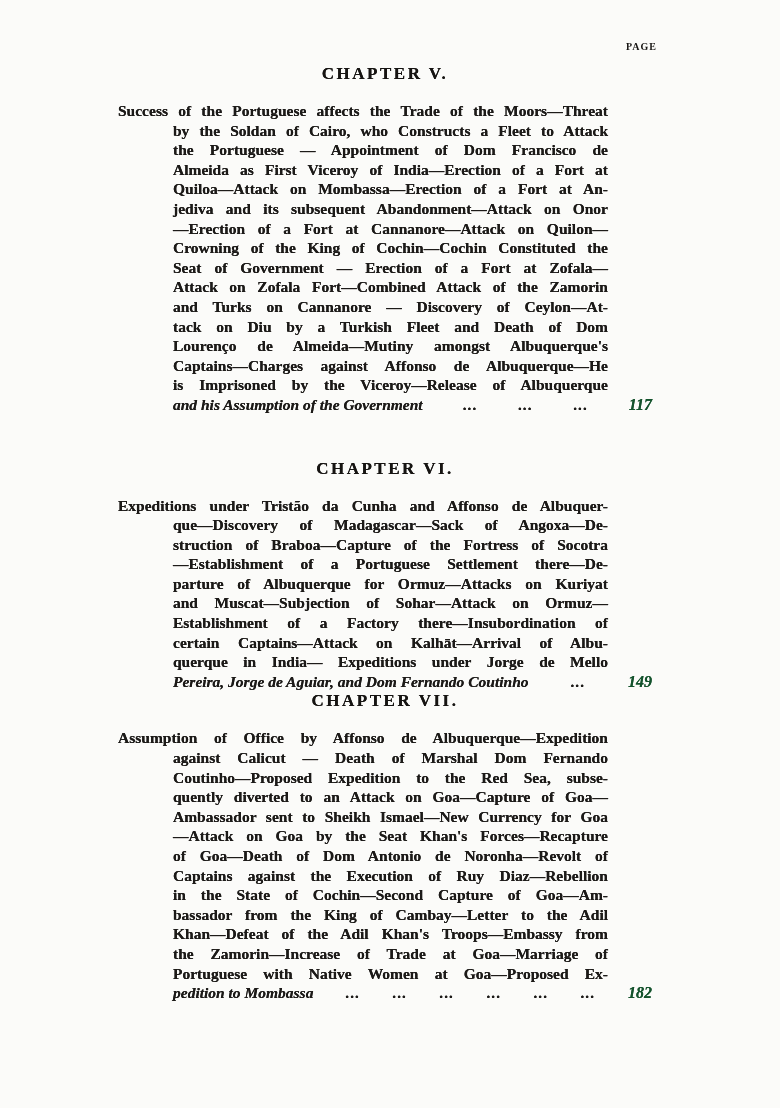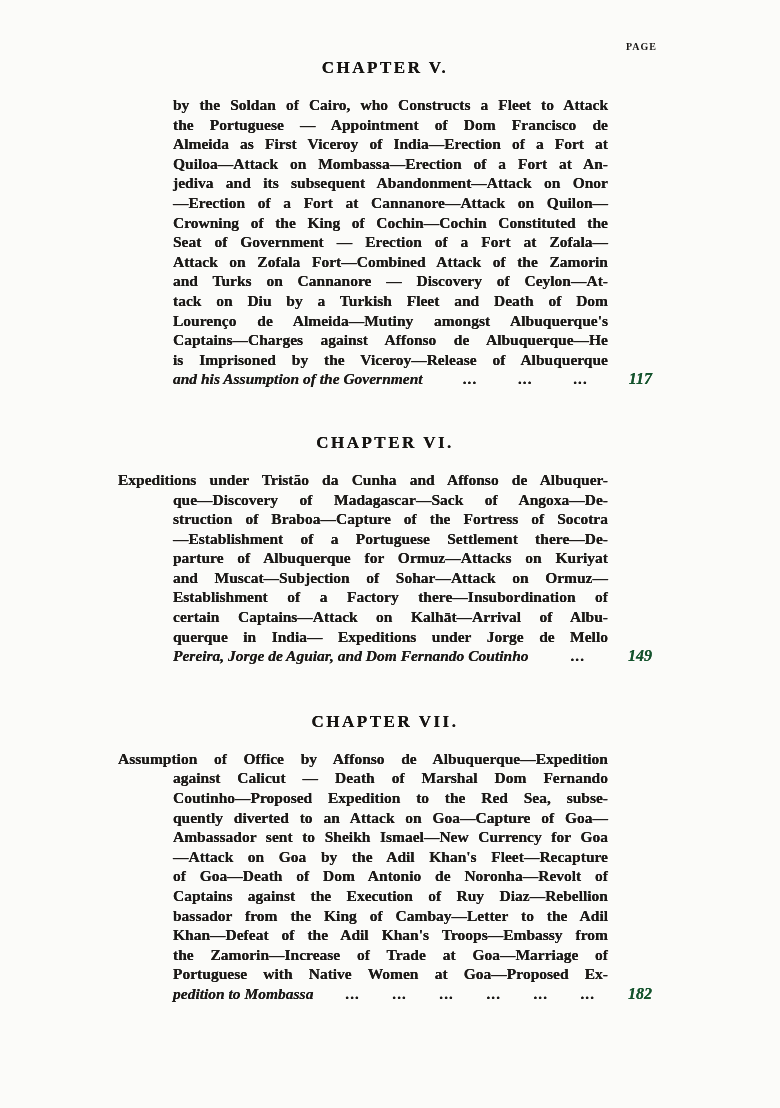--- a/index.html
+++ b/index.html
@@ -36,23 +36,23 @@
   .chapter-heading {
     margin: 0;
     text-align: center;
     font-size: 17px;
     font-weight: bold;
     letter-spacing: 2.5px;
     line-height: 20px;
     color: #161412;
     text-shadow: 0 0 0.5px currentColor;
   }
-  .chapter:nth-child(1) .chapter-heading { margin-top: 16px; }
+  .chapter:nth-child(1) .chapter-heading { margin-top: 22px; }
   .chapter:nth-child(2) .chapter-heading { margin-top: 44px; text-align: center; }
-  .chapter:nth-child(3) .chapter-heading { margin-top: 46px; }
+  .chapter:nth-child(3) .chapter-heading { }
   .chapter-summary {
     margin-top: 17px;
     padding-right: 44px; 
     font-size: 15.5px;
     font-weight: bold;
     text-shadow: 0 0 0.4px currentColor;
   }
   .line {
     line-height: 19.6px;
     text-align: justify;
@@ -80,20 +80,21 @@
 </style>
 </head>
 <body>
 
 <div class="page">
   <div class="page-label">PAGE</div>
   <div class="content" id="chapters">
   <section class="chapter">
     <h2 class="chapter-heading">CHAPTER V.</h2>
     <div class="chapter-summary">
+          <div class="line first">Success of the Portuguese affects the Trade of the Moors—Threat</div>
           <div class="line cont">by the Soldan of Cairo, who Constructs a Fleet to Attack</div>
           <div class="line cont">the Portuguese — Appointment of Dom Francisco de</div>
           <div class="line cont">Almeida as First Viceroy of India—Erection of a Fort at</div>
           <div class="line cont">Quiloa—Attack on Mombassa—Erection of a Fort at An-</div>
           <div class="line cont">jediva and its subsequent Abandonment—Attack on Onor</div>
           <div class="line cont">—Erection of a Fort at Cannanore—Attack on Quilon—</div>
           <div class="line cont">Crowning of the King of Cochin—Cochin Constituted the</div>
           <div class="line cont">Seat of Government — Erection of a Fort at Zofala—</div>
           <div class="line cont">Attack on Zofala Fort—Combined Attack of the Zamorin</div>
           <div class="line cont">and Turks on Cannanore — Discovery of Ceylon—At-</div>
@@ -132,23 +133,24 @@
   </section>
 
   <section class="chapter">
     <h2 class="chapter-heading">CHAPTER VII.</h2>
     <div class="chapter-summary">
           <div class="line first">Assumption of Office by Affonso de Albuquerque—Expedition</div>
           <div class="line cont">against Calicut — Death of Marshal Dom Fernando</div>
           <div class="line cont">Coutinho—Proposed Expedition to the Red Sea, subse-</div>
           <div class="line cont">quently diverted to an Attack on Goa—Capture of Goa—</div>
           <div class="line cont">Ambassador sent to Sheikh Ismael—New Currency for Goa</div>
-          <div class="line cont">—Attack on Goa by the Adil Khan's Fleet—Recapture</div>
+          <div class="line cont">—Attack on Goa by the Seat Khan's Forces—Recapture</div>
           <div class="line cont">of Goa—Death of Dom Antonio de Noronha—Revolt of</div>
           <div class="line cont">Captains against the Execution of Ruy Diaz—Rebellion</div>
+          <div class="line cont">in the State of Cochin—Second Capture of Goa—Am-</div>
           <div class="line cont">bassador from the King of Cambay—Letter to the Adil</div>
           <div class="line cont">Khan—Defeat of the Adil Khan's Troops—Embassy from</div>
           <div class="line cont">the Zamorin—Increase of Trade at Goa—Marriage of</div>
           <div class="line cont">Portuguese with Native Women at Goa—Proposed Ex-</div>
         </div>
     <div class="final-line">
       <span class="final-text">pedition to Mombassa</span>
       <span class="leader">...</span>
           <span class="leader">...</span>
           <span class="leader">...</span>

